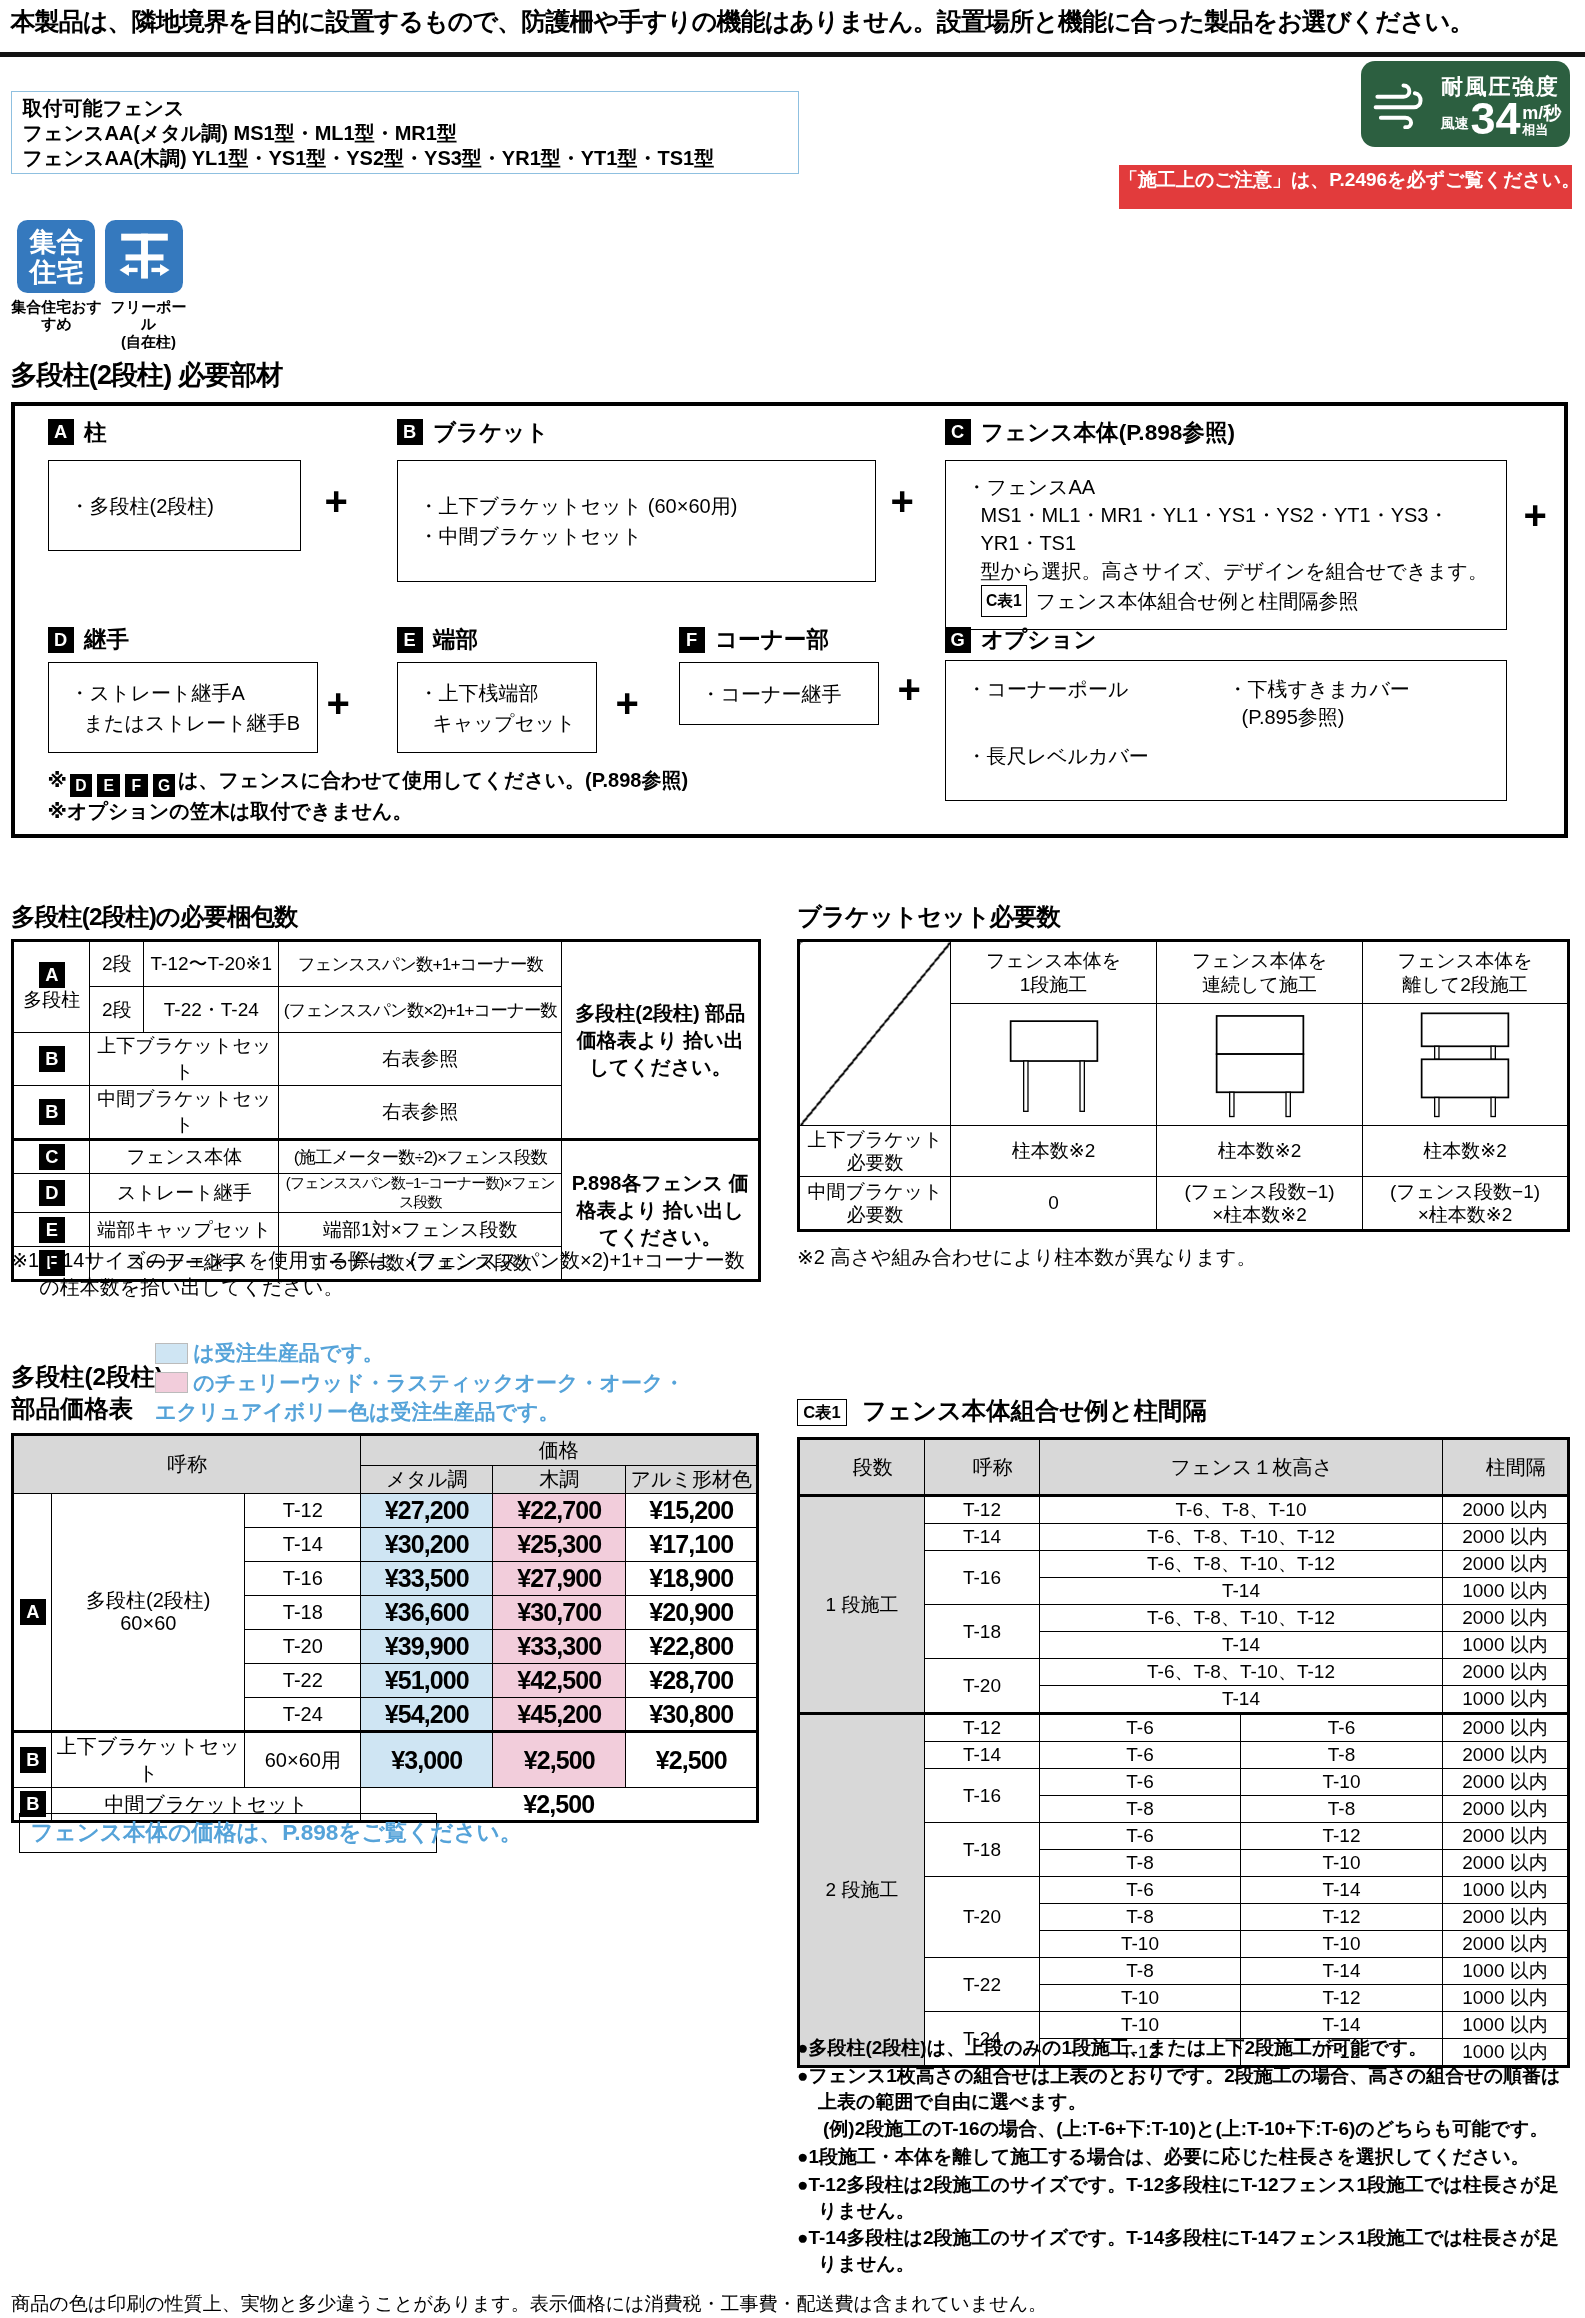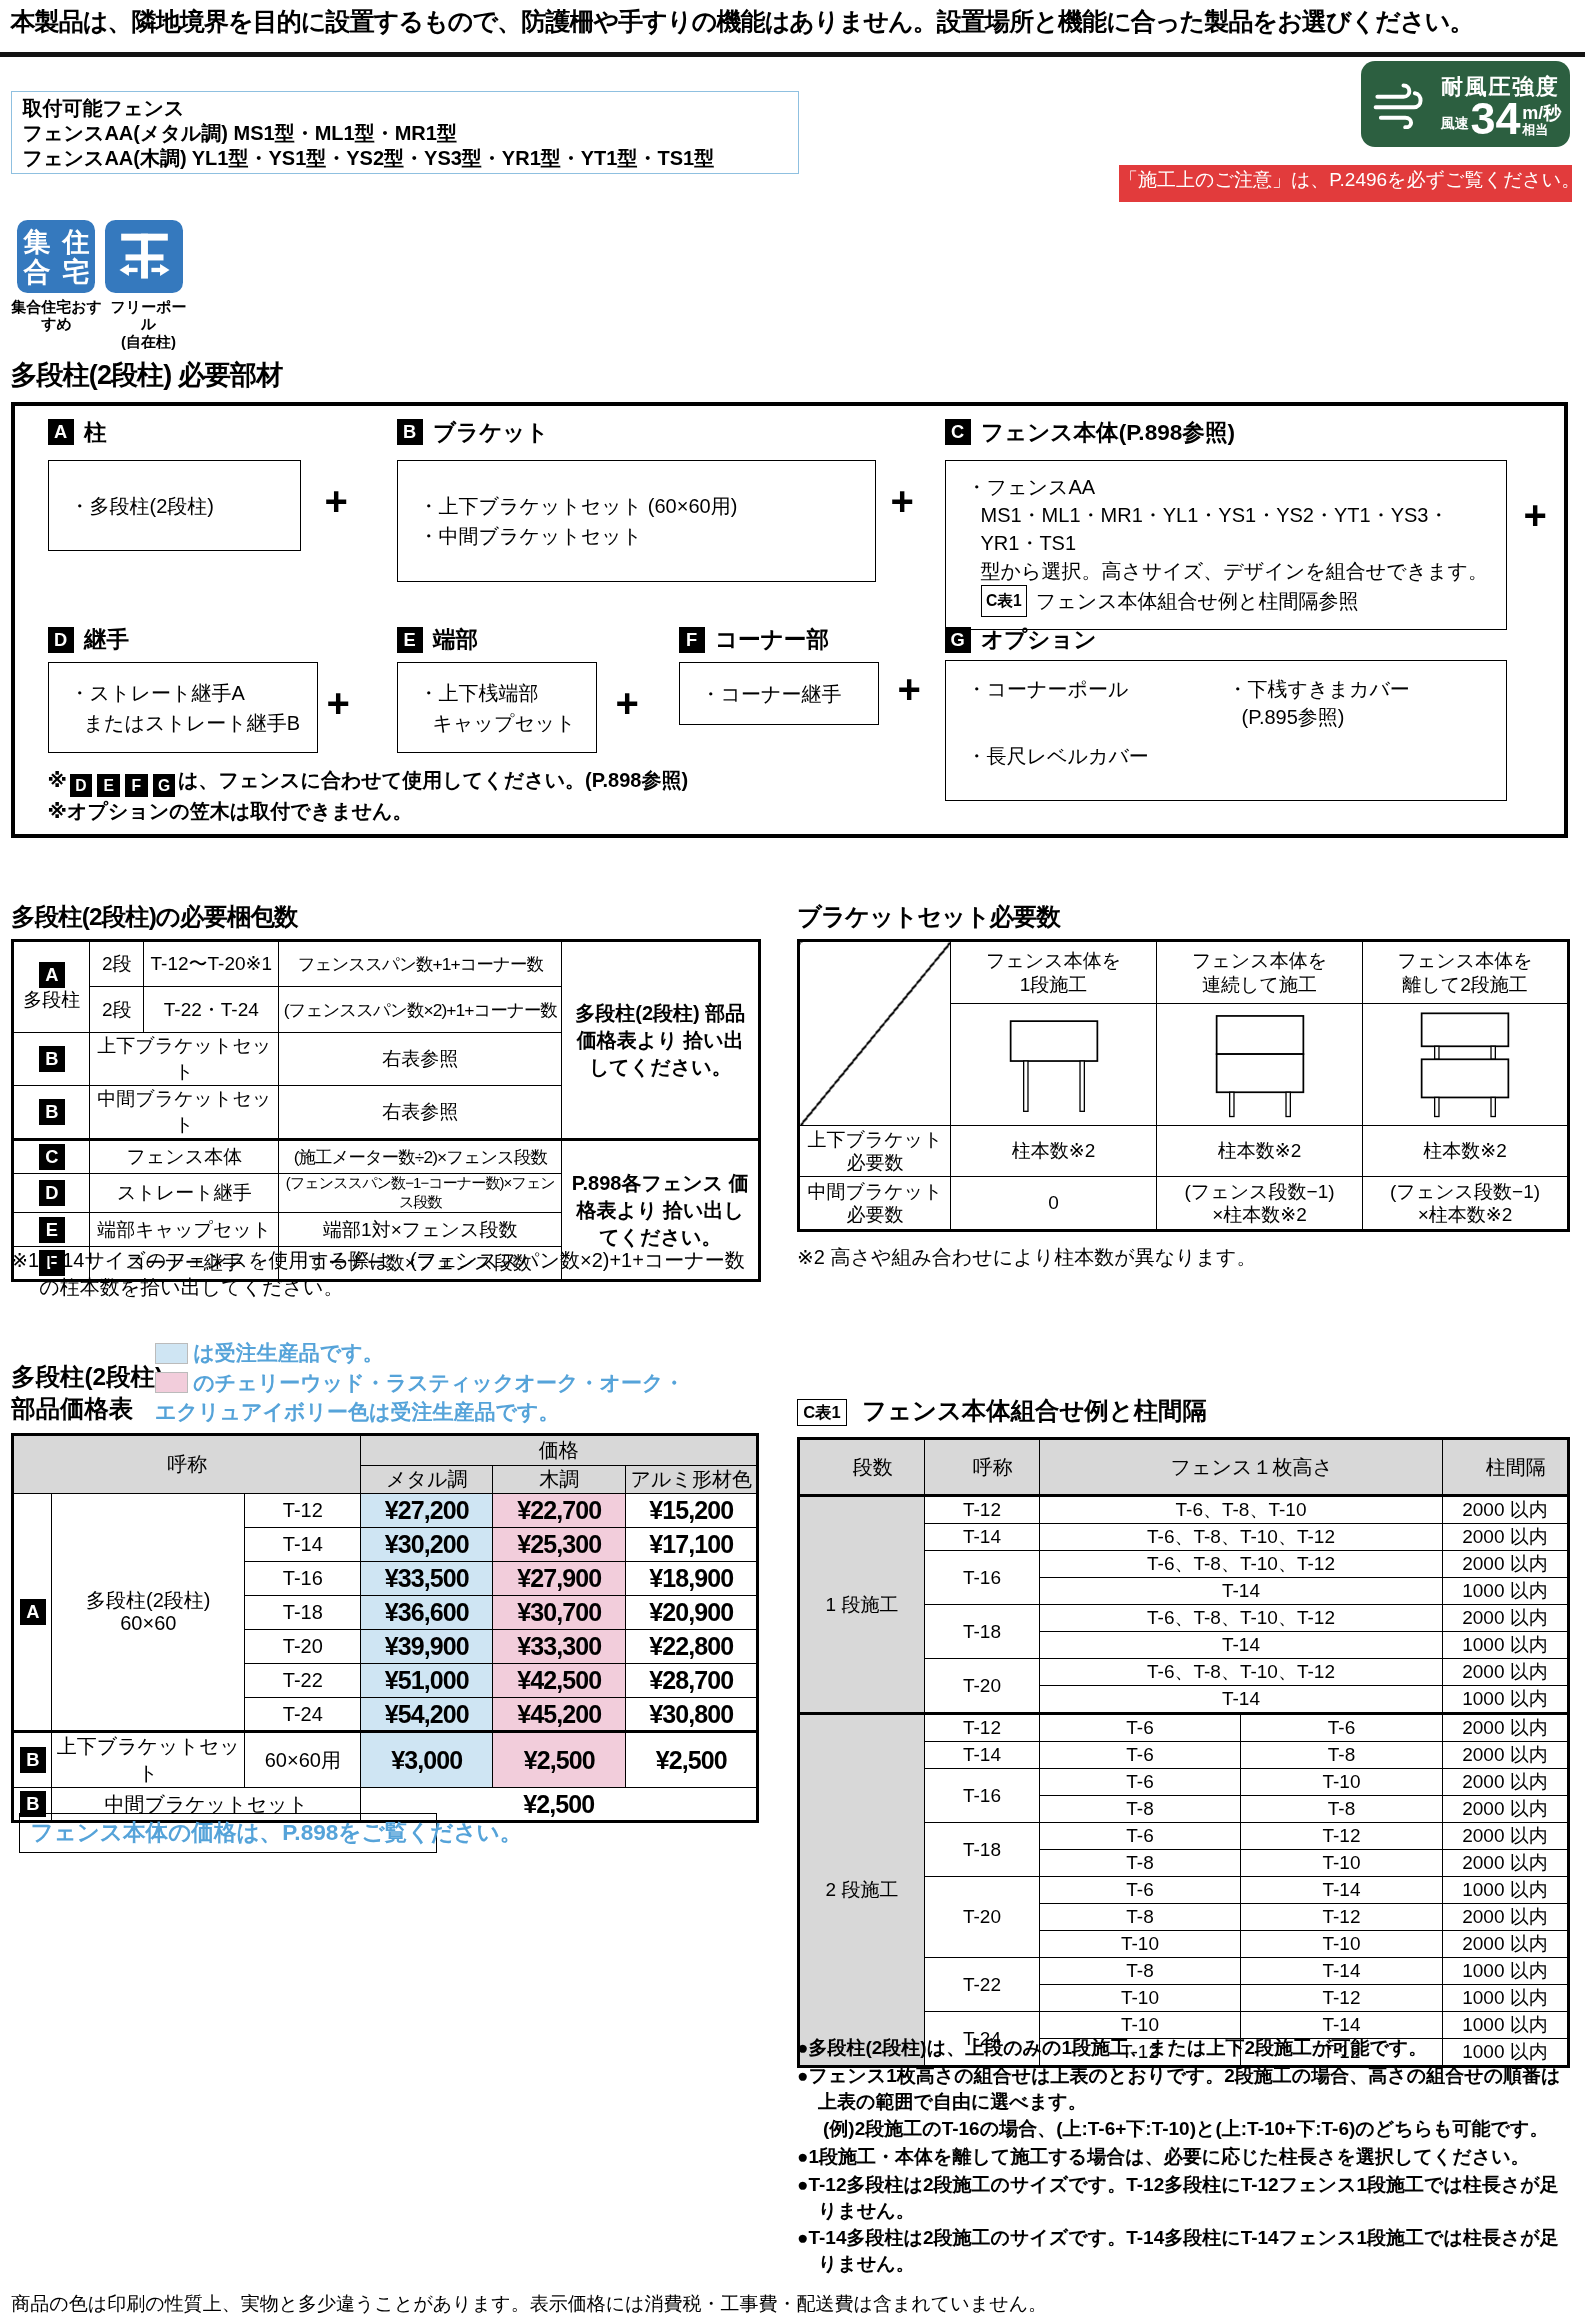--- a/index.html
+++ b/index.html
@@ -11,24 +11,24 @@
   .compat-box{left:11px;top:91px;width:788px;height:83px;border:1.7px solid #8fc0e0;box-sizing:border-box;padding:4.4px 10.5px;font-size:20px;line-height:25px;font-weight:bold;}
   .wind-badge{left:1361px;top:61px;width:209px;height:86px;background:#2c5f40;border-radius:14px;color:#fff;}
   .wb-title{position:absolute;right:10.5px;top:10.5px;font-size:22px;font-weight:bold;letter-spacing:1.7px;white-space:nowrap;}
   .wb-row{position:absolute;right:8.7px;top:37px;display:flex;align-items:flex-end;}
   .wb-pre{font-size:14px;font-weight:bold;margin-bottom:7px;}
   .wb-val{font-size:45px;font-weight:bold;line-height:42px;margin:0 1.7px;}
   .wb-units{display:flex;flex-direction:column;margin-bottom:3.5px;}
   .wb-unit{font-size:18px;font-weight:bold;line-height:17.4px;}
   .wb-suffix{font-size:13px;font-weight:bold;line-height:14px;}
   .wind-svg{position:absolute;left:10.5px;top:21px;}
-  .caution{left:1119px;top:165px;width:453px;height:37px;background:#e23b3c;color:#fff;font-weight:normal;font-size:19px;text-align:center;line-height:30px;white-space:nowrap;}
+  .caution{left:1119px;top:165px;width:453px;height:44px;background:#e23b3c;color:#fff;font-weight:bold;font-size:19px;text-align:center;line-height:30px;white-space:nowrap;}
   
   .sq-icon{width:78px;height:73px;background:#3579be;border-radius:10.5px;display:flex;align-items:center;justify-content:center;}
-  .icon1{left:17.4px;top:220px;flex-direction:row;color:#fff;font-weight:bold;font-size:27px;line-height:30px;text-align:center;}
+  .icon1{left:17.4px;top:220px;flex-direction:column;color:#fff;font-weight:bold;font-size:27px;line-height:30px;text-align:center;}
   .icon2{left:105px;top:220px;}
   .icon-cap{font-size:15px;font-weight:bold;text-align:center;line-height:17.4px;}
   .cap1{left:7px;top:298px;width:99px;}
   .cap2{left:105px;top:298px;width:87px;}
   
   .h1{left:10.5px;top:357px;font-size:27px;font-weight:bold;letter-spacing:-0.9px;}
   .h2{font-size:24.4px;font-weight:bold;letter-spacing:-0.9px;}
   
   .parts-box{left:10.5px;top:402px;width:1557px;height:436px;border:4.4px solid #000;box-sizing:border-box;}
   .g-head{position:absolute;display:flex;align-items:center;gap:10.5px;font-size:22.6px;font-weight:bold;white-space:nowrap;}

